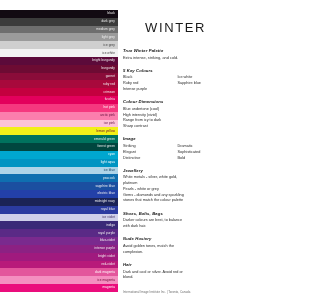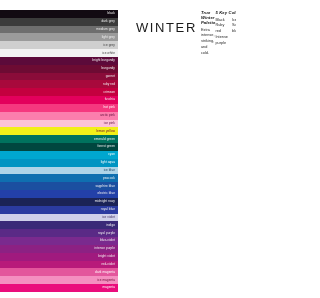--- a/index.html
+++ b/index.html
@@ -39,23 +39,23 @@
     line-height: 1;
     letter-spacing: 0.08px;
     white-space: nowrap;
     transform: scale(1);
     transform-origin: right center;
   }
 
   
   #panel {
     width: 118px;
-    padding: 10px 8px 6px 18px;
-    display: flex;
-    flex-direction: row;
+    padding: 10px 8px 6px 5px;
+    display: flex;
+    flex-direction: column;
   }
   #season-title {
     text-align: center;
     font-size: 13px;
     letter-spacing: 1.6px;
     font-weight: 400;
     color: #1a1a1a;
     margin-top: 10px;
     margin-bottom: 5px;
   }

